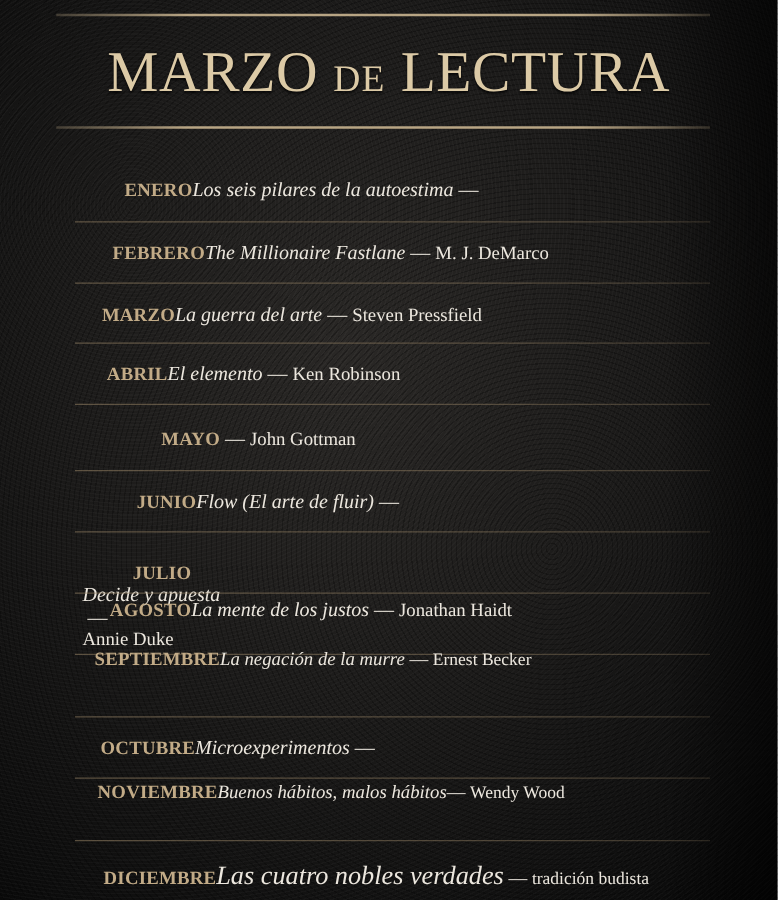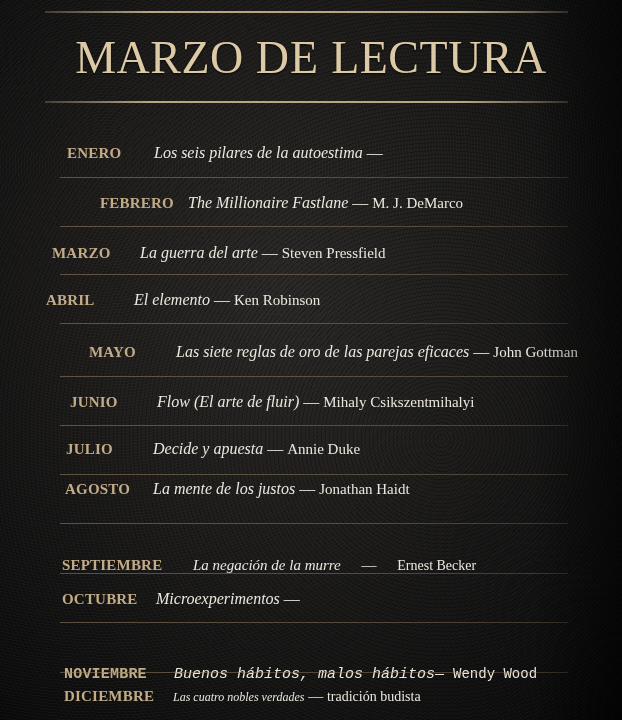--- a/index.html
+++ b/index.html
@@ -26,24 +26,24 @@
     position: absolute; left: 45px; width: 523px; height: 2px;
     background: linear-gradient(to right, rgba(168,150,120,0.3), #b8a584 20%, #b8a584 80%, rgba(168,150,120,0.3));
   }
   .rule.top { top: 11px; }
   .rule.bottom { top: 101px; }
   .title {
     position: absolute; top: 28px; left: 0; width: 622px; text-align: center;
     color: #dccaa6; font-size: 46px; letter-spacing: 0.5px; line-height: 60px;
     text-shadow: 0 1px 2px rgba(0,0,0,0.8);
   }
-  .title .small { font-size: 46px; letter-spacing: 1px; }
+  .title .small { font-size: 30px; letter-spacing: 1px; }
   .row {
     position: absolute; left: 0; width: 622px; height: 20px;
-    display: flex; align-items: baseline; white-space: nowrap;
+    display: flex; align-items: baseline; white-space: nowrap; text-align: right;
   }
   .month {
     color: #c2ab87; font-weight: bold; font-size: 15px; letter-spacing: 0.2px;
   }
   .book { color: #ece7de; font-style: italic; font-size: 16px; }
   .sep { color: #ece7de; font-size: 16px; }
   .author { color: #ece7de; font-size: 15px; }
   .divider {
     position: absolute; left: 60px; width: 508px; height: 1px;
     background: linear-gradient(to right, rgba(150,130,100,0.55), rgba(150,130,100,0.45) 70%, rgba(150,130,100,0.3));
@@ -65,21 +65,21 @@
 <div id="list">
 
   <div class="row" style="top:144px;">
     <span class="month" style="margin-left:67px;width:87px;display:inline-block;">ENERO</span>
     <span class="book">Los seis pilares de la autoestima</span>
       <span class="sep" style="white-space:pre;"> — </span>
   </div>
   <div class="divider" style="top:177px;"></div>
 
   <div class="row" style="top:194px;">
-    <span class="month" style="margin-left:100px;width:88px;display:inline-block;">FEBRERO</span>
+    <span class="month" style="margin-left:76px;width:88px;display:inline-block;">FEBRERO</span>
     <span class="book">The Millionaire Fastlane</span>
       <span class="sep" style="white-space:pre;"> — </span>
       <span class="author">M. J. DeMarco</span>
   </div>
   <div class="divider" style="top:226px;"></div>
 
   <div class="row" style="top:244px;">
     <span class="month" style="margin-left:52px;width:88px;display:inline-block;">MARZO</span>
     <span class="book">La guerra del arte</span>
       <span class="sep" style="white-space:pre;"> — </span>
@@ -90,74 +90,72 @@
   <div class="row" style="top:291px;">
     <span class="month" style="margin-left:46px;width:88px;display:inline-block;">ABRIL</span>
     <span class="book">El elemento</span>
       <span class="sep" style="white-space:pre;"> — </span>
       <span class="author">Ken Robinson</span>
   </div>
   <div class="divider" style="top:323px;"></div>
 
   <div class="row" style="top:343px;">
     <span class="month" style="margin-left:89px;width:87px;display:inline-block;">MAYO</span>
-    <span class="book">Las siete reglas de oro de las parejas eficaces</span>
       <span class="sep" style="white-space:pre;"> — </span>
       <span class="author">John Gottman</span>
   </div>
   <div class="divider" style="top:376px;"></div>
 
   <div class="row" style="top:393px;">
     <span class="month" style="margin-left:70px;width:87px;display:inline-block;">JUNIO</span>
     <span class="book">Flow (El arte de fluir)</span>
       <span class="sep" style="white-space:pre;"> — </span>
-      <span class="author">Mihaly Csikszentmihalyi</span>
   </div>
   <div class="divider" style="top:425px;"></div>
 
-  <div class="row" style="top:440px;">
+  <div class="row" style="top:451px;flex-direction:column;">
     <span class="month" style="margin-left:66px;width:87px;display:inline-block;">JULIO</span>
     <span class="book">Decide y apuesta</span>
       <span class="sep" style="white-space:pre;"> — </span>
       <span class="author">Annie Duke</span>
   </div>
   <div class="divider" style="top:474px;"></div>
 
   <div class="row" style="top:480px;">
     <span class="month" style="margin-left:65px;width:88px;display:inline-block;">AGOSTO</span>
     <span class="book">La mente de los justos</span>
       <span class="sep" style="white-space:pre;"> — </span>
       <span class="author">Jonathan Haidt</span>
   </div>
   <div class="divider" style="top:523px;"></div>
 
-  <div class="row" style="top:557px;gap:17px;">
+  <div class="row" style="top:520px;">
     <span class="month" style="margin-left:62px;width:114px;display:inline-block;">SEPTIEMBRE</span>
     <span class="book" style="font-size:15px;">La negación de la murre</span>
       <span class="sep" style="white-space:pre;font-size:15px;"> — </span>
       <span class="author" style="font-size:14px;">Ernest Becker</span>
   </div>
   <div class="divider" style="top:573px;"></div>
 
   <div class="row" style="top:590px;">
     <span class="month" style="margin-left:62px;width:94px;display:inline-block;">OCTUBRE</span>
     <span class="book">Microexperimentos</span>
       <span class="sep" style="white-space:pre;"> — </span>
   </div>
   <div class="divider" style="top:622px;"></div>
 
-  <div class="row" style="top:666px;font-family:Liberation Mono, monospace;">
+  <div class="row" style="top:626px;">
     <span class="month" style="margin-left:64px;width:110px;display:inline-block;">NOVIEMBRE</span>
     <span class="book" style="font-size:15px;">Buenos hábitos, malos hábitos</span>
       <span class="sep" style="white-space:pre;font-size:15px;">— </span>
       <span class="author" style="font-size:14px;">Wendy Wood</span>
   </div>
   <div class="divider" style="top:672px;"></div>
 
   <div class="row" style="top:688px;">
     <span class="month" style="margin-left:64px;width:109px;display:inline-block;">DICIEMBRE</span>
-    <span class="book" style="font-size:12px;font-style:italic;">Las cuatro nobles verdades</span>
+    <span class="book" style="font-size:21px;font-style:italic;">Las cuatro nobles verdades</span>
       <span class="sep" style="white-space:pre;font-size:15px;"> — </span>
       <span class="author" style="font-size:14px;">tradición budista</span>
   </div>
 </div>
 
 <div class="right-shade"></div>
 
 </body></html>

